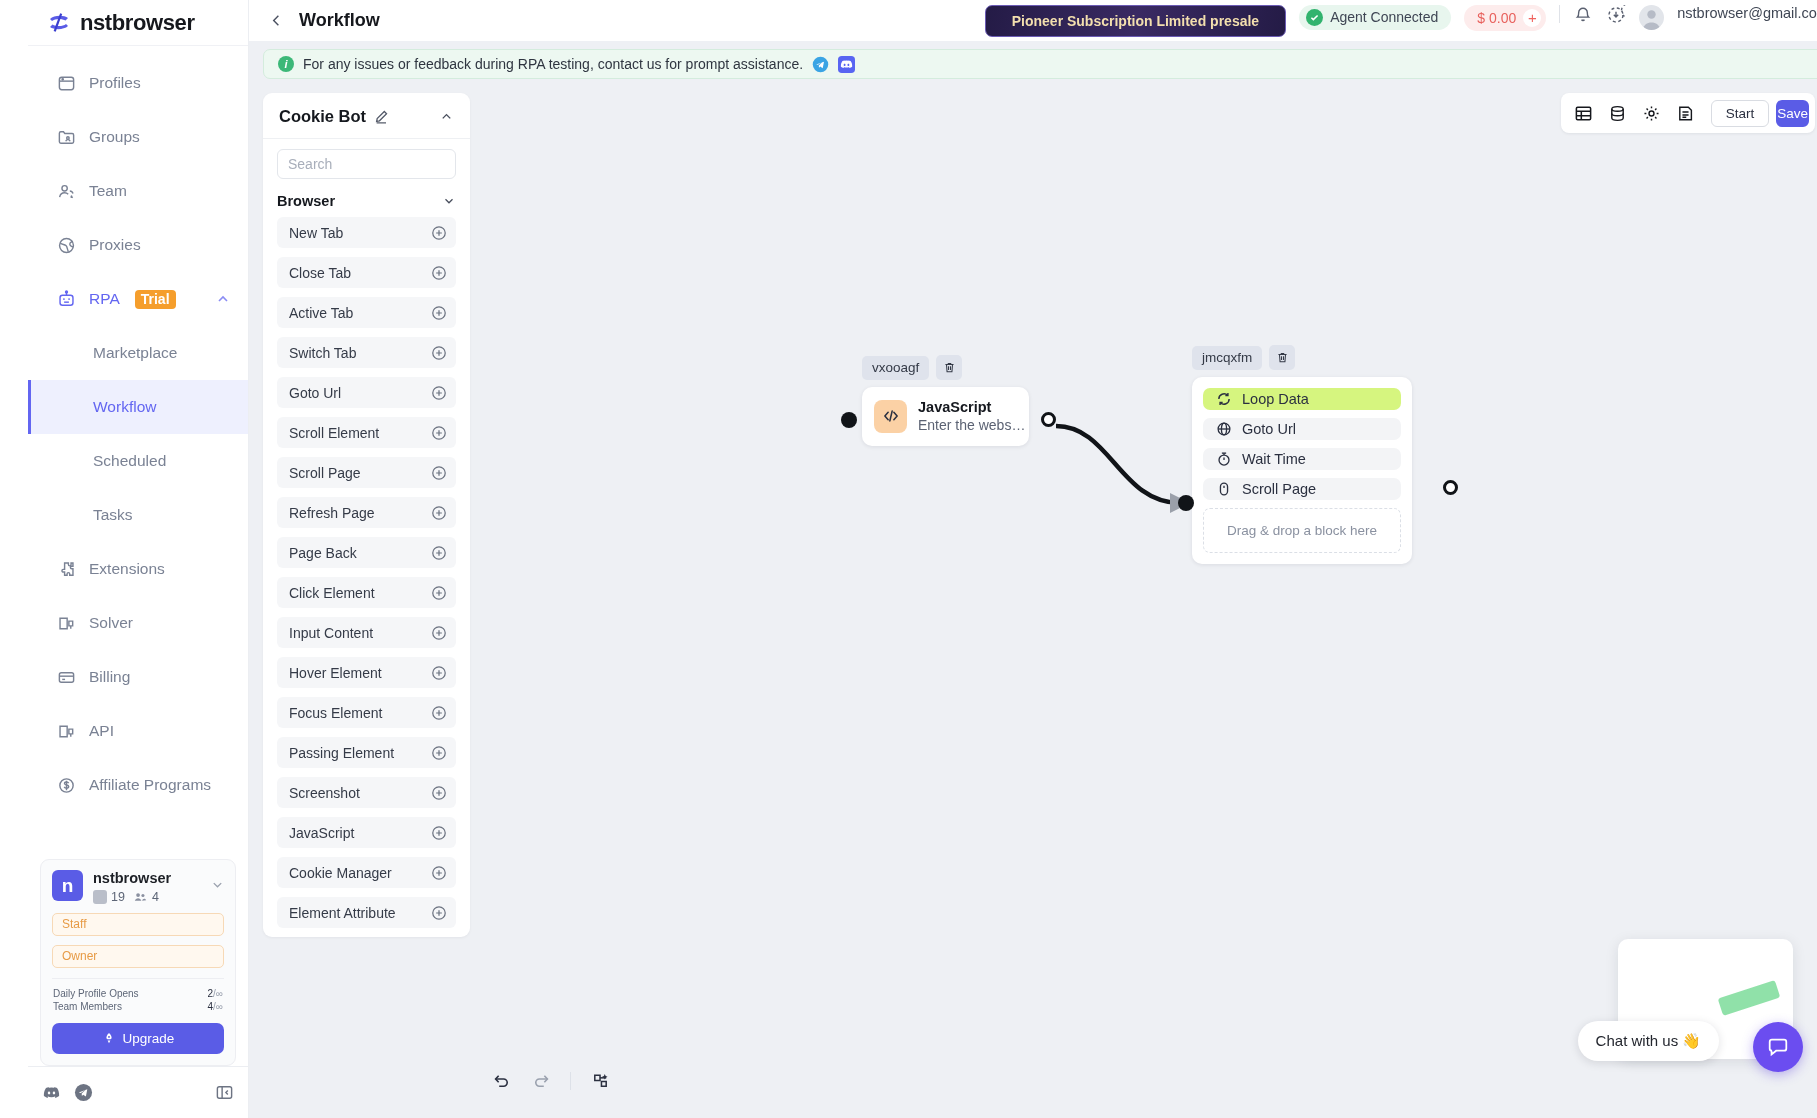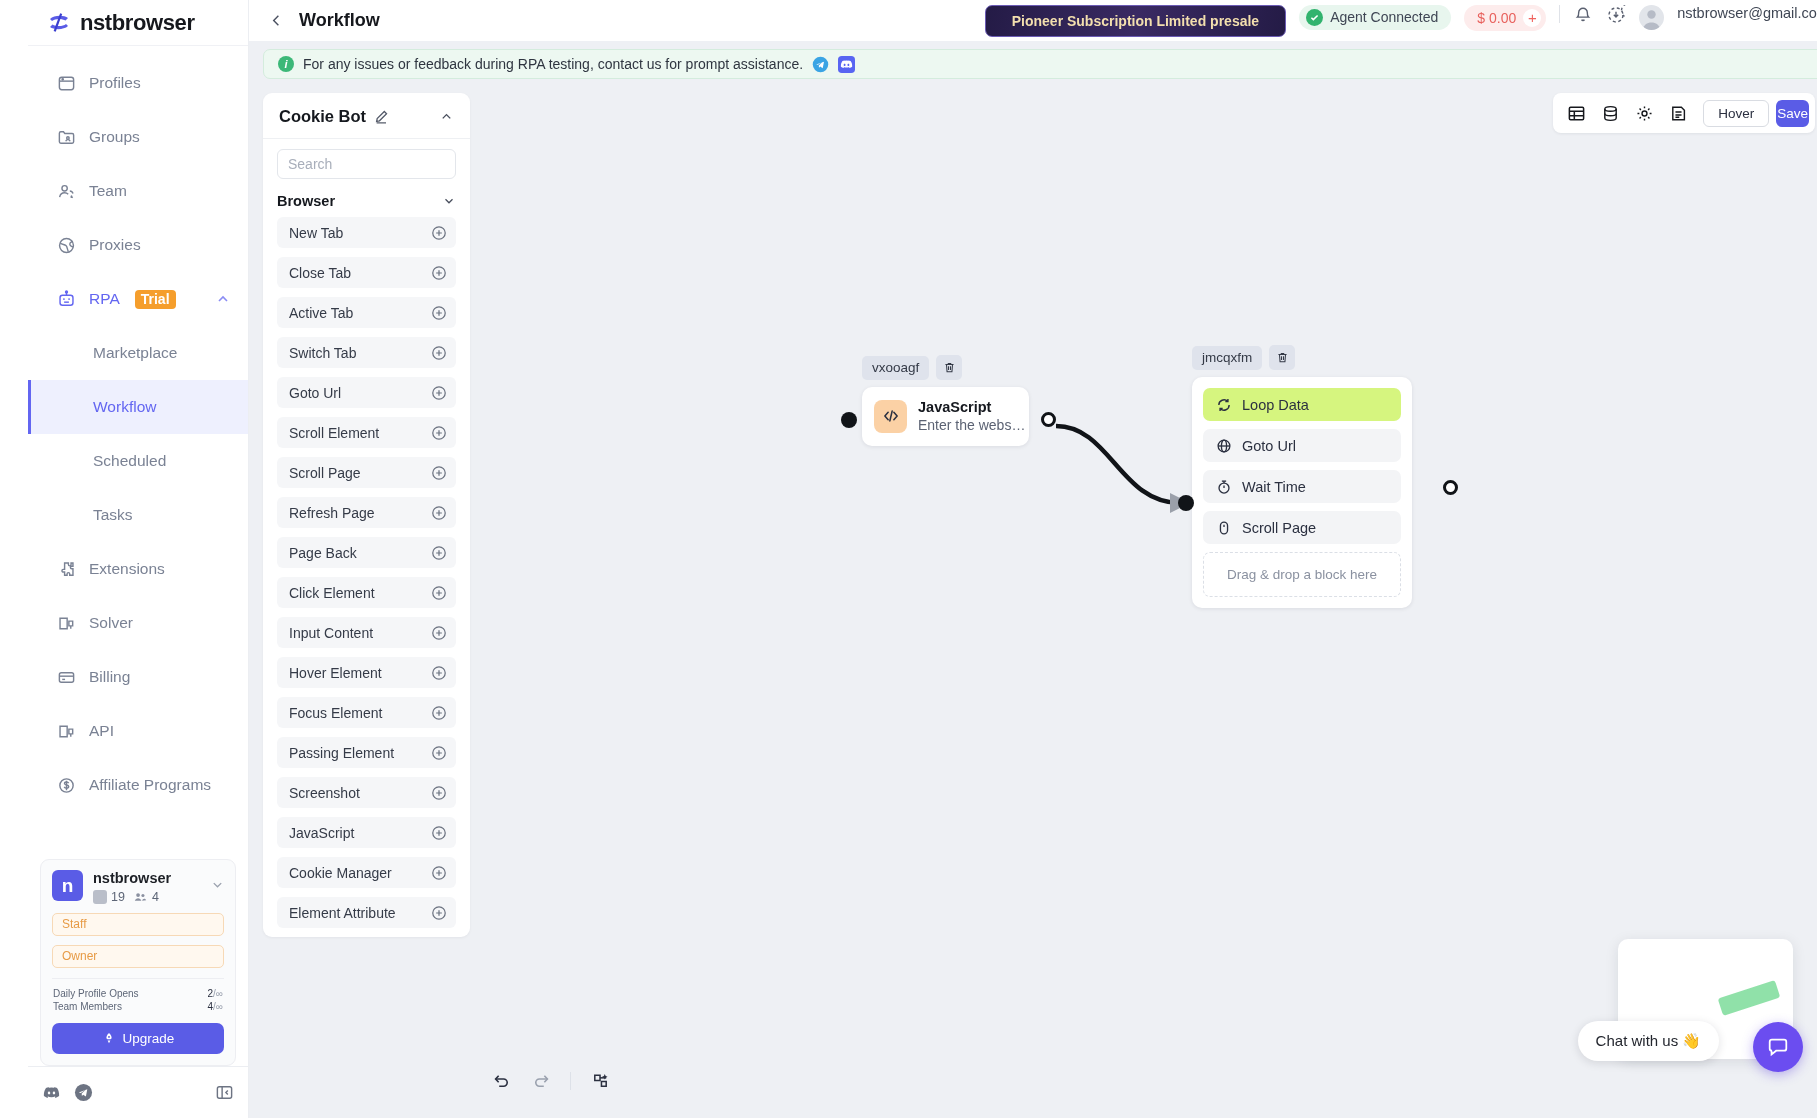--- a/index.html
+++ b/index.html
@@ -221,21 +221,21 @@
   .js-ic {
     width: 33px; height: 33px; border-radius: 8px; background: #fbd1a5;
     display: flex; align-items: center; justify-content: center; flex: none;
     color: #2b3040; font-size: 14px; font-weight: 700;
   }
   .js-title { font-size: 14.5px; font-weight: 700; color: #15181e; line-height: 1.2; }
   .js-sub { font-size: 14px; color: #5b6273; line-height: 1.25; margin-top: 1px; white-space: nowrap; }
 
   .group-card { width: 220px; padding: 11px; }
   .grow {
-    height: 33px; border-radius: 7px; background: #f3f4f6; display: flex;
+    height: 22px; border-radius: 7px; background: #f3f4f6; display: flex;
     align-items: center; gap: 10px; padding: 0 12px; margin-bottom: 8px;
     font-size: 14.5px; color: #2b3040; cursor: pointer;
   }
   .grow.hl { background: #d6f57f; }
   .grow .gi { width: 17px; height: 17px; flex: none; display: flex; align-items: center; justify-content: center; }
   .dropzone {
     height: 45px; border: 1px dashed #dbdfe6; border-radius: 7px;
     display: flex; align-items: center; justify-content: center;
     font-size: 13.5px; color: #8a91a0; margin-top: 2px;
   }
@@ -790,21 +790,21 @@
               <circle cx="10" cy="10" r="2.6"></circle>
               <path d="M10 2.6v2M10 15.4v2M17.4 10h-2M4.6 10h-2M15.2 4.8l-1.4 1.4M6.2 13.8l-1.4 1.4M15.2 15.2l-1.4-1.4M6.2 6.2L4.8 4.8"></path>
             </svg>
           </span>
           <span class="ct-btn">
             <svg viewBox="0 0 20 20" width="19" height="19" fill="none" stroke="#16181d" stroke-width="1.5">
               <path d="M4 3.5h9l3.2 3.2V16.5H4z"></path>
                 <path d="M6.8 8.5h6.4M6.8 11.5h6.4M6.8 14h4"></path>
             </svg>
           </span>
-          <button class="btn-start">Hover</button>
+          <button class="btn-start">Start</button>
           <button class="btn-save">Save</button>
         </div>
 
         <svg style="position:absolute;left:0;top:0;width:100%;height:100%;pointer-events:none;">
           <path d="M586,333 C640,333 650,410 710,410" stroke="#111418" stroke-width="4.5" fill="none"></path>
           <polygon points="700,400 720,410 700,420" fill="#9ba0aa"></polygon>
         </svg>
 
         <div class="node" style="left:392px; top:262px;">
           <div class="node-label-row">

